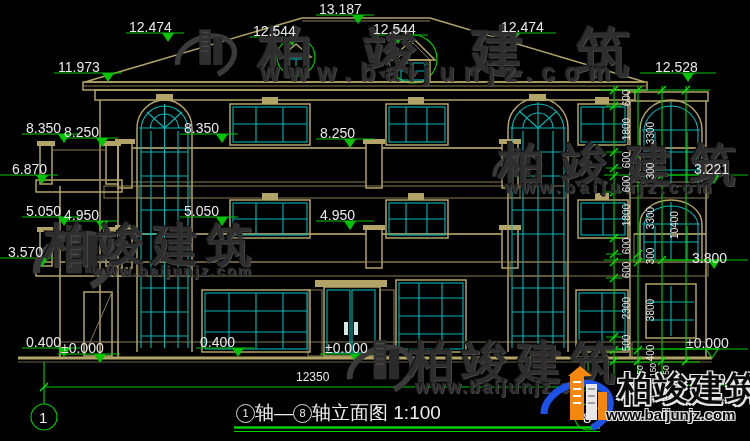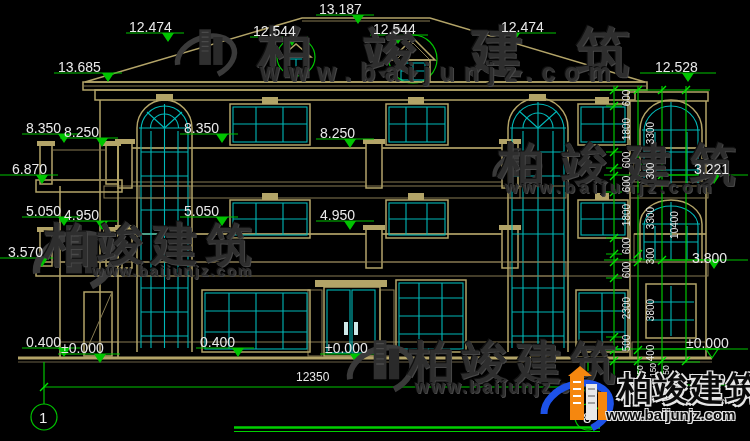--- a/index.html
+++ b/index.html
@@ -288,21 +288,21 @@
 <div class="wm" style="left:505px;top:178px;font-size:17px;letter-spacing:4px;">www.baijunjz.com</div>
 <div class="wm" style="left:408px;top:332px;font-size:46px;letter-spacing:8px;">柏竣建筑</div>
 <div class="wm" style="left:415px;top:377px;font-size:18px;letter-spacing:2px;">www.baijunjz.com</div>
 
 <span class="lb" style="left:129px;top:20px">12.474</span>
 <span class="lb" style="left:253px;top:24px">12.544</span>
 <span class="lb" style="left:319px;top:2px">13.187</span>
 <span class="lb" style="left:373px;top:22px">12.544</span>
 <span class="lb" style="left:501px;top:20px">12.474</span>
 
-<span class="lb" style="left:58px;top:60px">13.685</span>
+<span class="lb" style="left:58px;top:60px">11.973</span>
 <span class="lb" style="left:26px;top:121px">8.350</span>
 <span class="lb" style="left:64px;top:125px">8.250</span>
 <span class="lb" style="left:12px;top:162px">6.870</span>
 <span class="lb" style="left:26px;top:204px">5.050</span>
 <span class="lb" style="left:64px;top:208px">4.950</span>
 <span class="lb" style="left:8px;top:245px">3.570</span>
 <span class="lb" style="left:26px;top:335px">0.400</span>
 <span class="lb" style="left:61px;top:341px">±0.000</span>
 
 <span class="lb" style="left:184px;top:121px">8.350</span>
@@ -335,20 +335,23 @@
 <span class="vd" style="left:651px;top:353px">400</span>
 <span class="vd" style="left:675px;top:225px">10400</span>
 <span class="vd sm" style="left:640px;top:370px">50</span>
 <span class="vd sm" style="left:653px;top:370px">150</span>
 <span class="vd sm" style="left:666px;top:370px">50</span>
 
 <span class="lb" style="left:296px;top:371px;font-size:12px">12350</span>
 <span class="axn" style="left:39px;top:409px">1</span>
 <span class="axn" style="left:583px;top:409px">8</span>
 
+<div class="ttl">
+  <span class="circ">1</span><span>轴—</span><span class="circ">8</span><span>轴立面图</span>&nbsp;<span>1:100</span>
+</div>
 
 <div class="logo5" style="left:532px;top:362px;width:218px;height:79px">
   <svg width="92" height="79" viewBox="0 0 92 79">
     <path d="M12,52 A34 24 -18 1 1 60,66" stroke="#1d52e8" stroke-width="7" fill="none"></path>
     <polygon points="36,14 48,4 60,14" fill="#f5870f"></polygon>
     <rect x="38" y="14" width="14" height="44" fill="#f5870f"></rect>
     <rect x="54" y="22" width="11" height="36" fill="#e8e8e8"></rect>
     <rect x="66" y="30" width="9" height="28" fill="#f5870f"></rect>
     <path d="M41,20h8M41,27h8M41,34h8M41,41h8" stroke="#fff" stroke-width="2"></path>
     <path d="M56,27h7M56,34h7M56,41h7" stroke="#888" stroke-width="1.5"></path>

